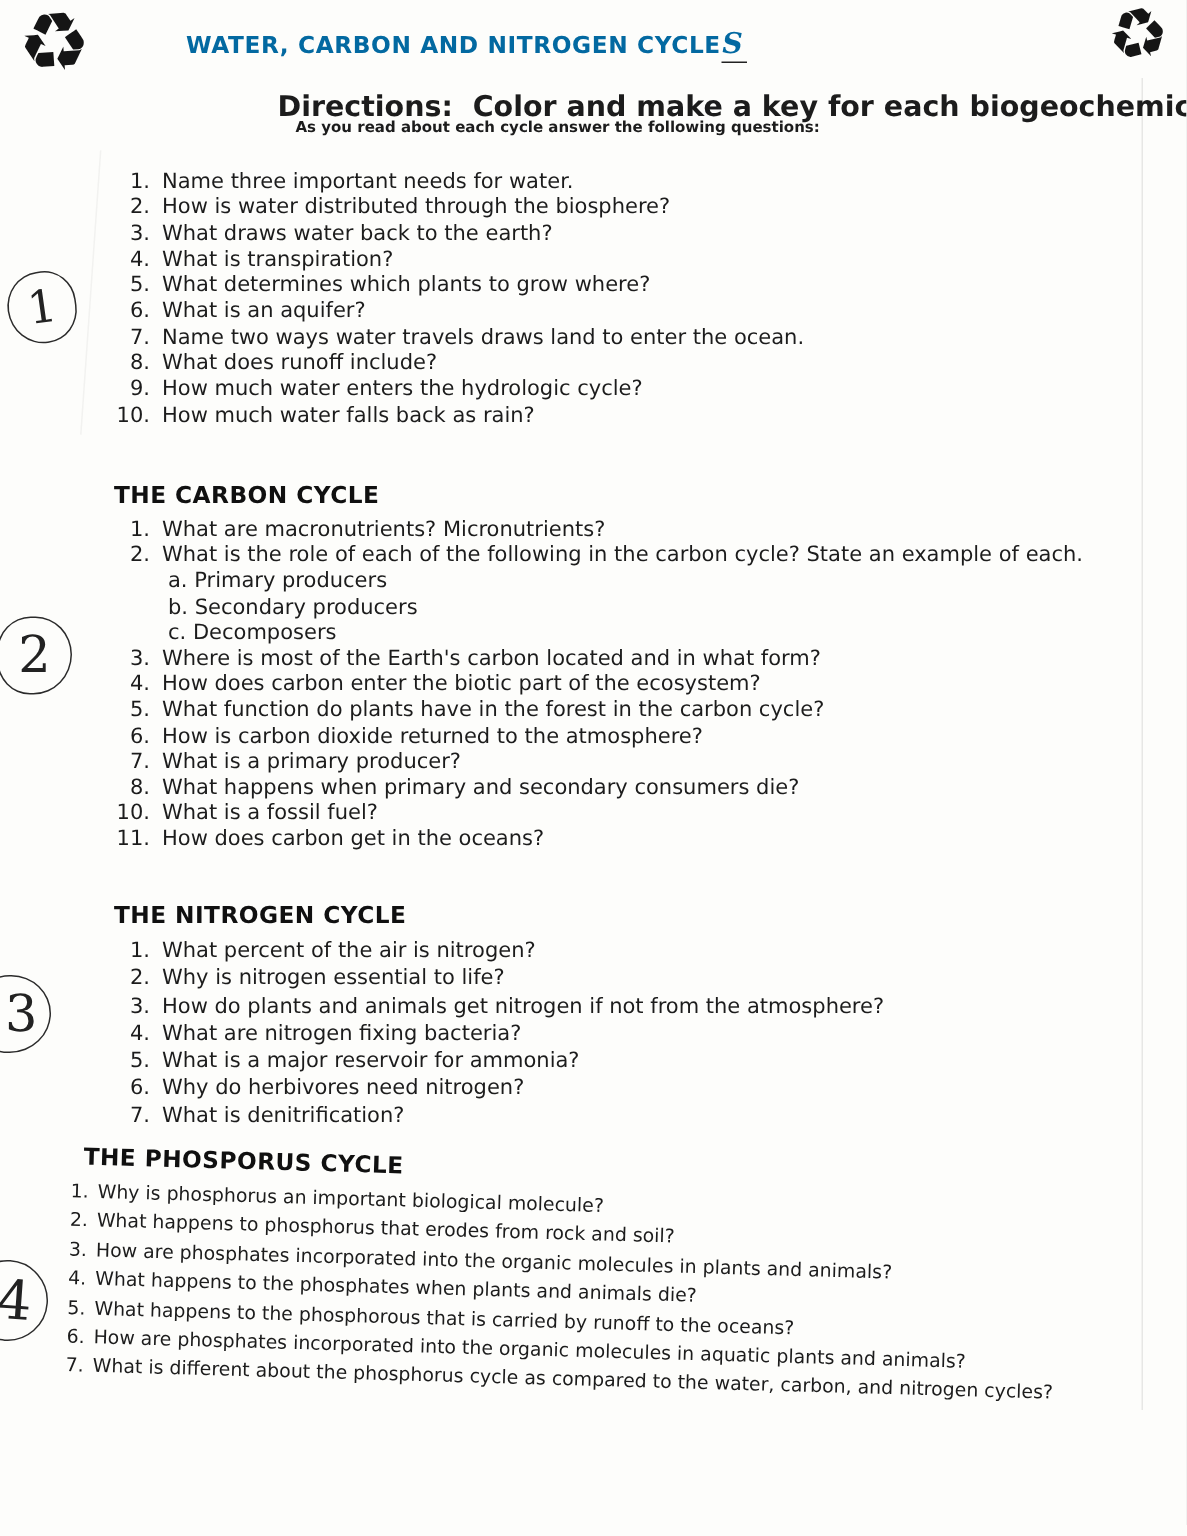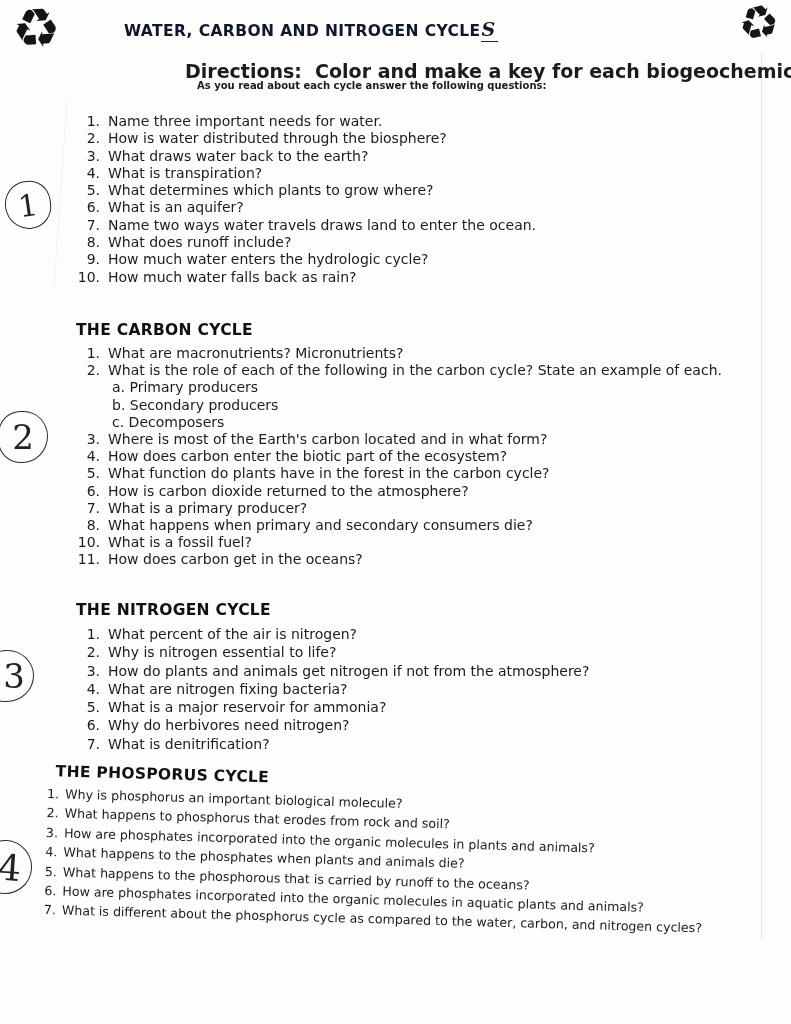--- a/index.html
+++ b/index.html
@@ -12,21 +12,21 @@
     font-family:"DejaVu Sans", sans-serif;
     color:#1c1c1c;
   }
   
   .recycle{position:absolute;color:#151515;line-height:1;user-select:none;}
   .recycle.tl{left:12px;top:2px;font-size:54px;transform:rotate(-4deg);}
   .recycle.tr{left:738px;top:0px;font-size:46px;transform:rotate(-14deg);}
   
   .title{
     position:absolute;left:124px;top:18px;
-    font-size:15.5px;font-weight:bold;letter-spacing:.4px;color:#0f172a;
+    font-size:15.5px;font-weight:bold;letter-spacing:.4px;color:#0369a1;
     white-space:nowrap;
   }
   .title-s{
     font-family:"DejaVu Serif", serif;
     font-style:italic;font-size:19px;font-weight:bold;
     border-bottom:1.5px solid #222;padding:0 2px 1px 1px;
   }
   
   .dir1{position:absolute;left:185px;top:60px;font-size:19px;font-weight:bold;white-space:pre;}
   .dir2{position:absolute;left:197px;top:80px;font-size:10px;font-weight:bold;white-space:pre;}

